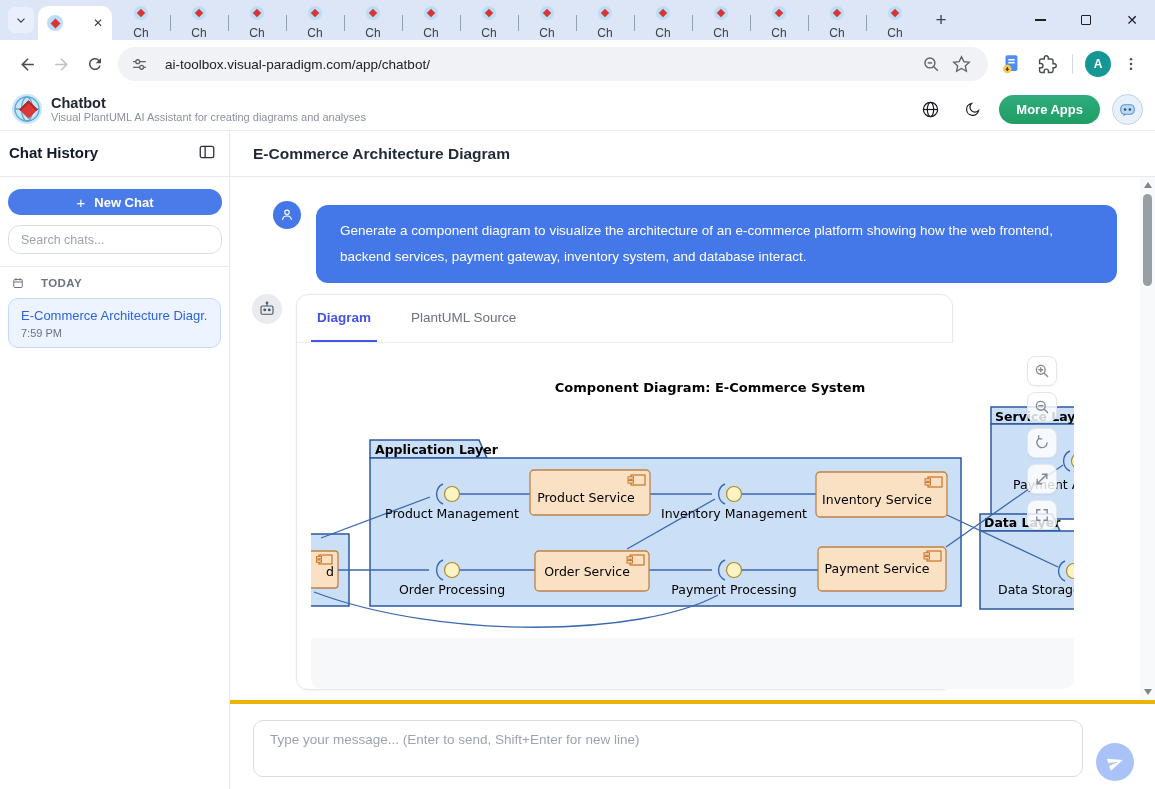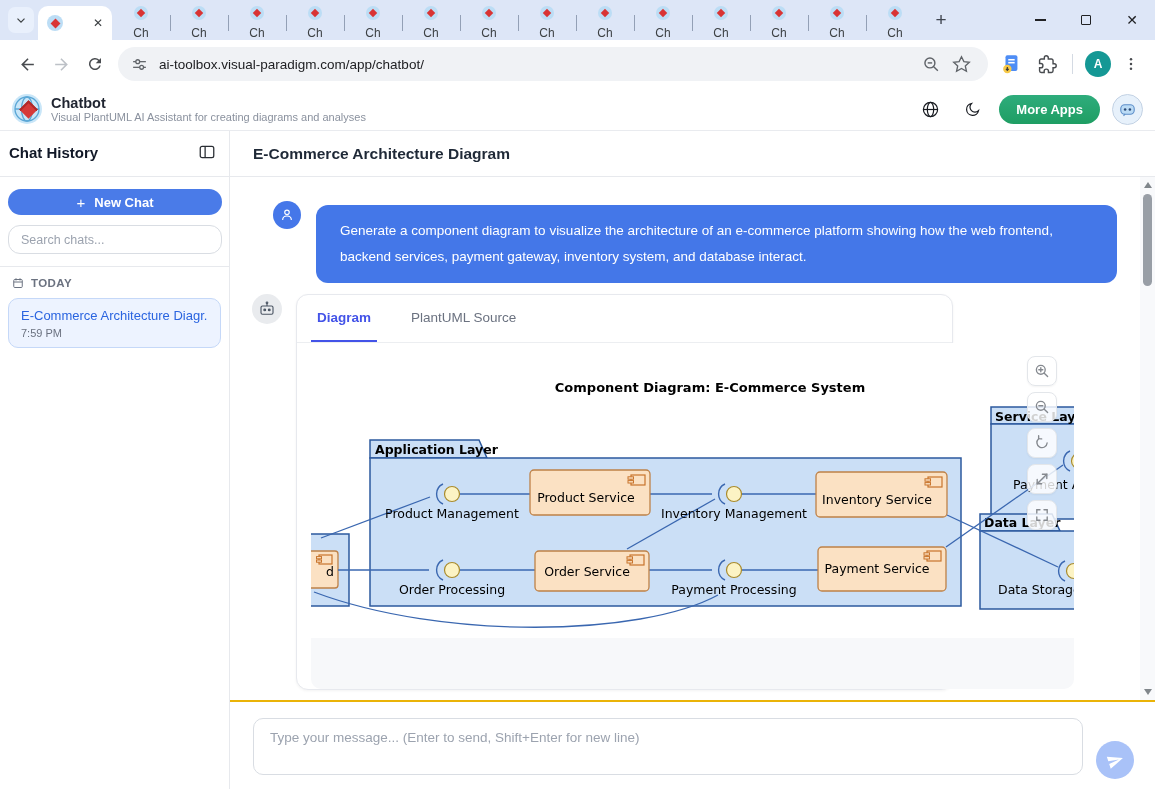--- a/index.html
+++ b/index.html
@@ -24,21 +24,21 @@
   .win-controls { position:absolute; right:0; top:0; height:40px; display:flex; }
   .win-btn { width:46px; height:40px; display:flex; align-items:center; justify-content:center; color:#202124; cursor:pointer; }
   .glyph-min { width:11px; height:1.3px; background:#202124; }
   .glyph-max { width:10px; height:10px; border:1.3px solid #202124; border-radius:1px; }
   .glyph-close { font-size:14px; line-height:1; }
 
   
   .toolbar { height:48px; background:#fff; display:flex; align-items:center; padding:0 10px; }
   .nav-btn { width:34px; height:34px; border-radius:50%; }
   .url-pill { flex:1; display:flex; align-items:center; height:34px; background:#F0F2F5; border-radius:17px; padding:0 12px 0 13px; margin:0 6px; min-width:0; }
-  .url-text { flex:1; font-size:13.5px; color:#202124; margin-left:11px; white-space:nowrap; overflow:hidden; }
+  .url-text { flex:1; font-size:13.5px; color:#202124; margin-left:17px; white-space:nowrap; overflow:hidden; }
   .pill-icon { width:30px; height:30px; }
   .tb-right { display:flex; align-items:center; gap:2px; }
   .tb-divider { width:1px; height:20px; background:#D4DAE3; margin:0 6px; }
   .profile-avatar { width:26px; height:26px; border-radius:50%; background:#159895; color:#fff; font-size:12px; font-weight:bold; display:flex; align-items:center; justify-content:center; margin:0 4px; cursor:pointer; }
 
   
   .app-header { height:43px; background:#fff; border-bottom:1px solid #E9EBEF; display:flex; align-items:center; padding:0 12px; }
   .vp-logo { width:30px; height:30px; border-radius:50%; background:#C9E6F8; position:relative; overflow:hidden; flex:0 0 auto; }
   .vp-logo svg { position:absolute; left:0; top:0; }
   .vp-diamond { position:absolute; left:10px; top:9px; width:13px; height:13px; background:#D63A3A; transform:rotate(45deg); box-shadow:inset 2px 2px 0 #b02a2a; }
@@ -56,21 +56,21 @@
   .main { flex:1; position:relative; background:#fff; }
 
   
   .sb-head { height:46px; display:flex; align-items:center; padding:0 10px 3px 9px; border-bottom:1px solid #E7E9ED; }
   .sb-title { font-size:15px; font-weight:bold; color:#111827; flex:1; }
   .sb-newchat { margin:12px 8px 0; height:26px; background:#4A7BE8; border-radius:13px; color:#fff; font-size:13px; font-weight:bold; display:flex; align-items:center; justify-content:center; gap:9px; cursor:pointer; width:214px; border:none; }
   .sb-newchat .plus { font-size:15px; font-weight:normal; }
   .sb-search { display:block; margin:10px 8px 0; height:29px; width:214px; border:1px solid #D9DDE3; border-radius:12px; padding:0 12px; font-size:12.5px; color:#374151; outline:none; font-family:inherit; }
   .sb-search::placeholder { color:#9CA3AF; }
   .sb-divider { border-top:1px solid #E7E9ED; margin-top:12px; }
-  .sb-section { display:flex; gap:7px; align-items:center; padding:10px 12px 7px; color:#6B7280; font-size:11.5px; font-weight:bold; letter-spacing:.4px; }
+  .sb-section { display:flex; gap:17px; align-items:center; padding:10px 12px 7px; color:#6B7280; font-size:11.5px; font-weight:bold; letter-spacing:.4px; }
   .sb-chat { margin:2px 8px; padding:9px 12px 8px; background:#EDF3FF; border:1px solid #C5D8F8; border-radius:10px; cursor:pointer; }
   .sb-chat-title { font-size:13px; color:#2A64E0; white-space:nowrap; overflow:hidden; }
   .sb-chat-time { font-size:11px; color:#6B7280; margin-top:4px; }
 
   
   .main-title { height:46px; display:flex; align-items:center; padding:0 23px; font-size:15.5px; font-weight:bold; color:#1F2937; border-bottom:1px solid #E7E9ED; }
   .chat-scroll { position:absolute; top:46px; bottom:89px; left:0; right:0; background:#fff; }
 
   .user-avatar { position:absolute; left:43px; top:24px; width:28px; height:28px; border-radius:50%; background:#4577E9; display:flex; align-items:center; justify-content:center; }
   .user-bubble { position:absolute; left:86px; top:28px; width:801px; background:#4477E8; border-radius:12px; padding:13px 24px; color:#fff; font-size:13.5px; line-height:26px; }
@@ -86,21 +86,21 @@
   .zoom-btn { width:30px; height:30px; border-radius:8px; background:rgba(255,255,255,.82); border:1px solid #E3E6EA; box-shadow:0 1px 2px rgba(0,0,0,.05); display:flex; align-items:center; justify-content:center; cursor:pointer; }
 
   
   .scrollbar { position:absolute; right:0; top:0; bottom:0; width:15px; background:#F8F9FB; }
   .sb-arrow { position:absolute; left:3.5px; width:0; height:0; border-left:4px solid transparent; border-right:4px solid transparent; }
   .sb-arrow.up { top:5px; border-bottom:6px solid #80868B; }
   .sb-arrow.down { bottom:5px; border-top:6px solid #80868B; }
   .sb-thumb { position:absolute; left:3px; top:17px; width:9px; height:92px; border-radius:5px; background:#989EA6; }
 
   
-  .composer { position:absolute; bottom:0; left:0; right:0; height:89px; background:#fff; border-top:2px solid #eab308; }
+  .composer { position:absolute; bottom:0; left:0; right:0; height:89px; background:#fff; border-top:4px solid #eab308; }
   .composer textarea { position:absolute; left:23px; top:16px; width:830px; height:57px; border:1px solid #D9DDE3; border-radius:10px; padding:11px 16px; font-size:13.5px; color:#374151; resize:none; outline:none; font-family:inherit; }
   .composer textarea::placeholder { color:#9CA3AF; }
   .send-btn { position:absolute; left:866px; top:39px; width:38px; height:38px; border-radius:50%; background:#A9C2F8; border:none; display:flex; align-items:center; justify-content:center; cursor:pointer; }
 
   svg { display:block; }
   .diag-text { font-family:"DejaVu Sans", sans-serif; fill:#000; }
 </style>
 </head>
 <body>
 

